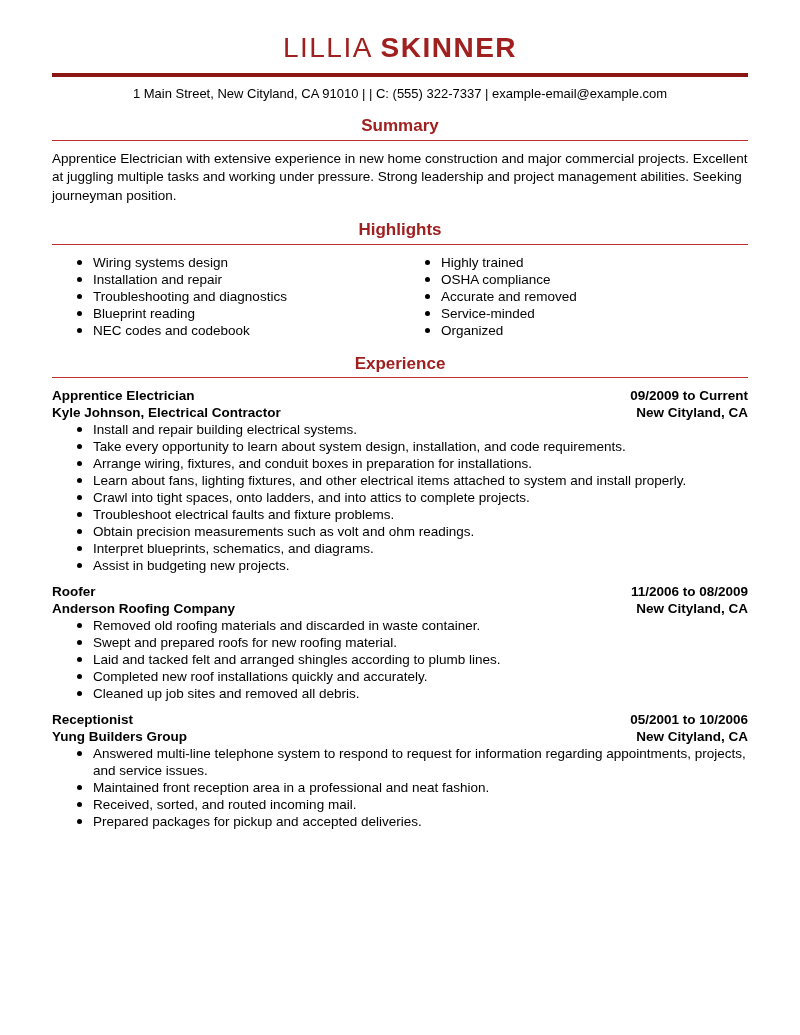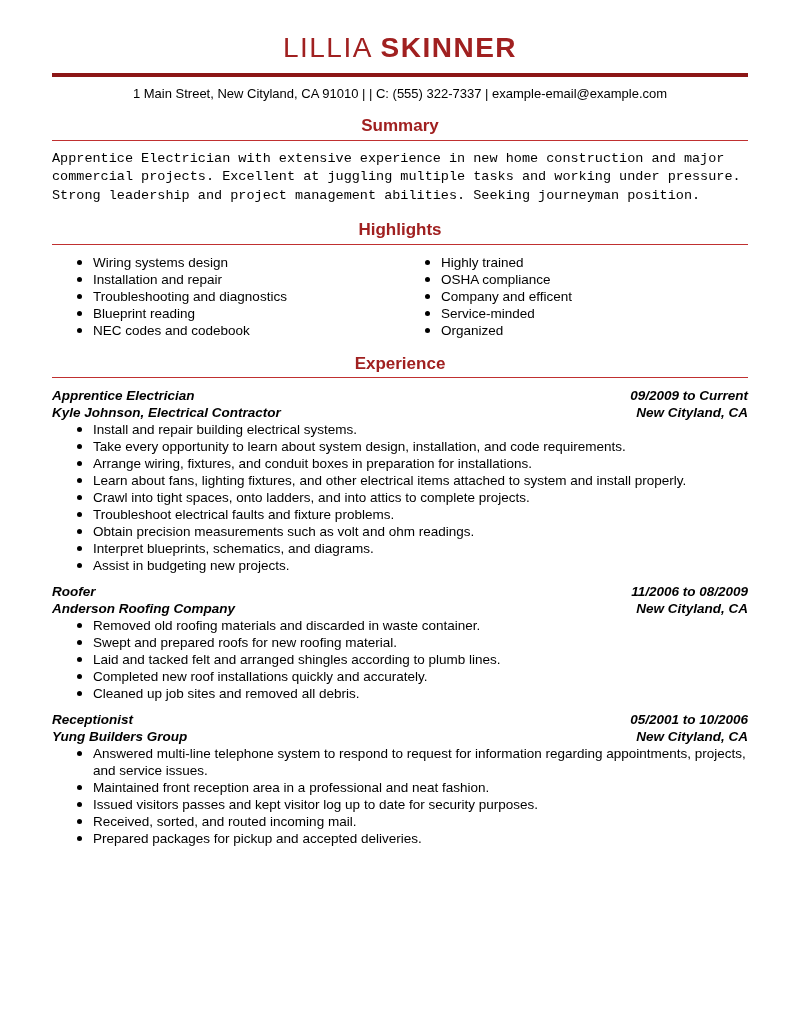--- a/index.html
+++ b/index.html
@@ -55,21 +55,20 @@
   .section-rule {
     height: 1px;
     background: var(--section-rule);
     margin: 3px 0 9px 0;
   }
 
   
   .summary-text {
     font-size: 13.5px;
     line-height: 1.38;
-    font-family: Liberation Mono, monospace;
   }
 
   
   ul { list-style: none; }
   li {
     position: relative;
     padding-left: 18px;
     font-size: 13.5px;
     line-height: 17px;
     margin-bottom: 0;
@@ -92,21 +91,20 @@
 
   
   .job { margin-bottom: 9px; }
   .job + .job { margin-top: 9px; }
   .job-head {
     display: flex;
     justify-content: space-between;
     font-size: 13.5px;
     font-weight: 700;
     line-height: 17px;
-    font-style: italic;
   }
   .job .bullets { padding-left: 23px; margin-top: 0; }
 </style>
 </head>
 <body>
 
 <div class="page">
 
   <div class="name">
     <span class="first">LILLIA</span>
@@ -129,21 +127,21 @@
           <li>Installation and repair</li>
           <li>Troubleshooting and diagnostics</li>
           <li>Blueprint reading</li>
           <li>NEC codes and codebook</li>
         </ul>
     </div>
     <div class="hl-col">
       <ul>
           <li>Highly trained</li>
           <li>OSHA compliance</li>
-          <li>Company and efficent</li>
+          <li>Accurate and removed</li>
           <li>Service-minded</li>
           <li>Organized</li>
         </ul>
     </div>
   </div>
 
   <div class="section-title">Experience</div>
   <div class="section-rule"></div>
   <div>
   <section class="job">
@@ -191,20 +189,19 @@
       <span class="job-role">Receptionist</span>
       <span class="job-dates">05/2001 to 10/2006</span>
     </div>
     <div class="job-head">
       <span class="job-company">Yung Builders Group</span>
       <span class="job-location">New Cityland, CA</span>
     </div>
     <ul class="bullets">
           <li>Answered multi-line telephone system to respond to request for information regarding appointments, projects, and service issues.</li>
           <li>Maintained front reception area in a professional and neat fashion.</li>
-          <li>Issued visitors passes and kept visitor log up to date for security purposes.</li>
           <li>Received, sorted, and routed incoming mail.</li>
           <li>Prepared packages for pickup and accepted deliveries.</li>
         </ul>
   </section>
 </div>
 
 </div>
 
 </body></html>

